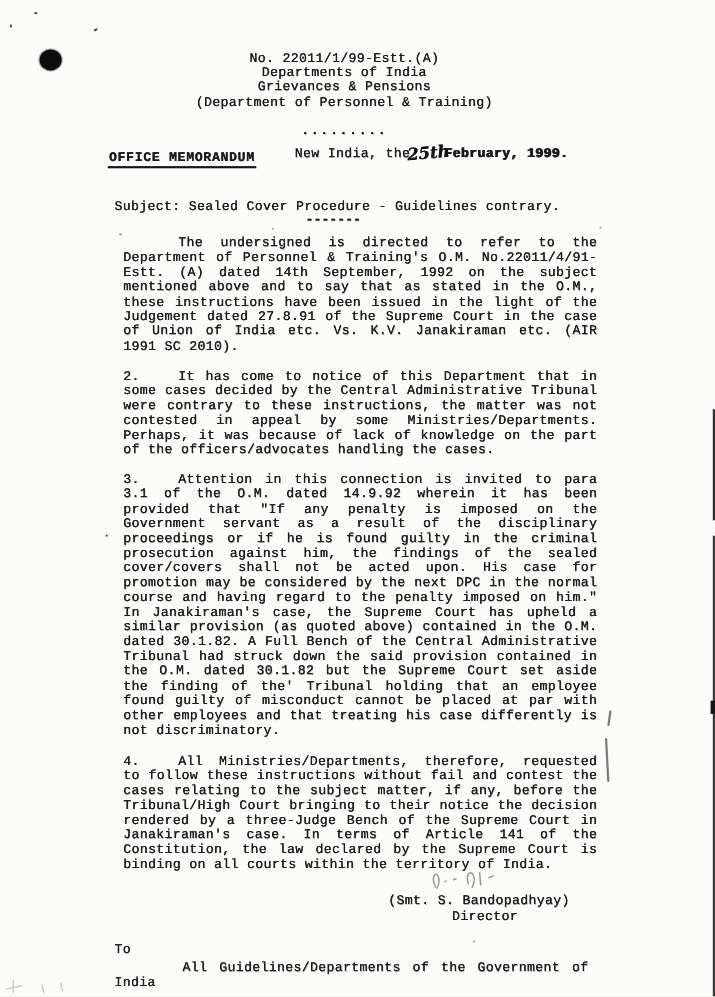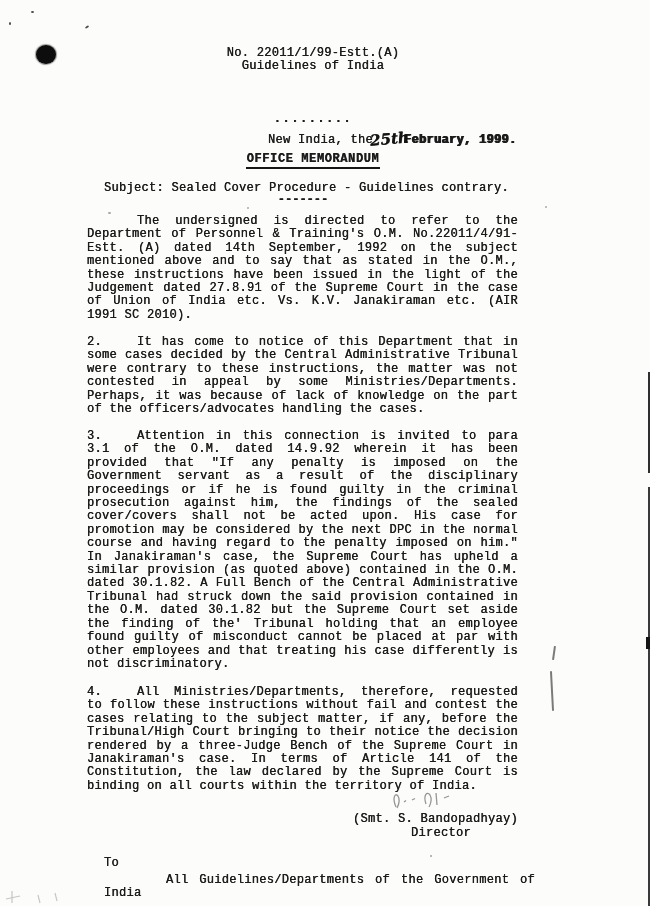--- a/index.html
+++ b/index.html
@@ -12,25 +12,25 @@
   .txt{text-shadow:0 0 .5px rgba(15,15,15,.85), .4px .3px .4px rgba(15,15,15,.35);}
   .header-block{position:absolute;left:98px;top:47px;width:430px;text-align:center;line-height:13.2px;}
   .dots-row{position:absolute;left:98px;top:112px;width:430px;text-align:center;letter-spacing:1.5px;font-weight:bold;}
   .date-line{position:absolute;left:268px;top:129px;white-space:nowrap;}
   .hand-date{
     display:inline-block;font-family:"DejaVu Serif",serif;font-style:italic;font-weight:bold;
     font-size:15px;letter-spacing:0;transform:rotate(-5deg) translateY(1px);
     margin:0 -5px 0 -3px;color:#141414;
   }
   .smudged{text-shadow:.9px 0 0 #1b1b1b, 0 0 .5px rgba(15,15,15,.8);font-weight:bold;}
-  .memo-title{position:absolute;left:98px;top:152px;width:430px;text-align:center;font-weight:bold;}
+  .memo-title{position:absolute;left:98px;top:136px;width:430px;font-weight:bold;}
   .memo-title span{display:inline-block;border-bottom:2px solid #161616;padding:0 1px 1px 1px;letter-spacing:.6px;}
   .subject-line{position:absolute;left:104px;top:181px;width:436px;}
   .subject-dashes{position:absolute;left:88px;top:193px;width:430px;text-align:center;font-weight:bold;letter-spacing:0;}
-  .para{position:absolute;left:87px;width:431px;text-align:justify;line-height:13.4px;}
+  .para{position:absolute;left:112px;width:431px;text-align:justify;line-height:13.4px;}
   .pnum{display:inline-block;width:50px;}
   .p1{top:215px}.p2{top:336px}.p3{top:430px}.p4{top:686px}
   .sig-name{position:absolute;left:333px;top:812px;margin-left:20px;}
   .sig-role{position:absolute;left:375px;top:826px;margin-left:36px;}
   .to-line{position:absolute;left:104px;top:856px;}
   .addressee-line{position:absolute;left:104px;top:874px;width:431px;text-align:justify;text-indent:62px;line-height:13.4px;}
   .hole-punch{position:absolute;left:36px;top:45px;width:20px;height:19px;background:#0d0d0d;border-radius:50%;box-shadow:0 0 1px 1px rgba(13,13,13,.4);}
   .speck{position:absolute;background:#4a4a4a;border-radius:50%;}
   .edge-seg{position:absolute;right:0;}
   .stray{position:absolute;background:#4f4f4f;}
@@ -63,21 +63,23 @@
     <g stroke="#9a9a9a" stroke-width="1.2" fill="none" opacity="0.55">
       <path d="M6 13 L20 10"></path>
         <path d="M12 5 L12 17"></path>
         <path d="M38 9 L40 17"></path>
         <path d="M55 7 L57 15"></path>
     </g>
   </svg>
 
   <div class="header-block txt">
     <div>No. 22011/1/99-Estt.(A)</div>
-    <div>Guidelines of India</div>
+    <div>Departments of India</div>
+    <div>Grievances &amp; Pensions</div>
+    <div>(Department of Personnel &amp; Training)</div>
   </div>
   <div class="dots-row txt">.........</div>
 
   <div class="date-line txt"><span>New India, the</span><span class="hand-date">25th</span><span class="smudged">February, 1999.</span></div>
 
   <div class="memo-title txt">
     <span>OFFICE MEMORANDUM</span>
   </div>
 
   <div class="subject-line txt">Subject: Sealed Cover Procedure - Guidelines contrary.</div>

